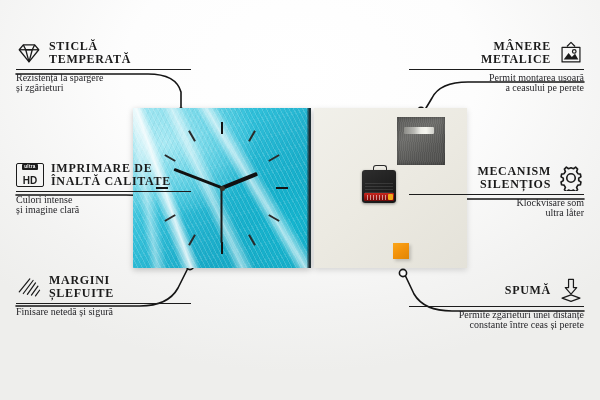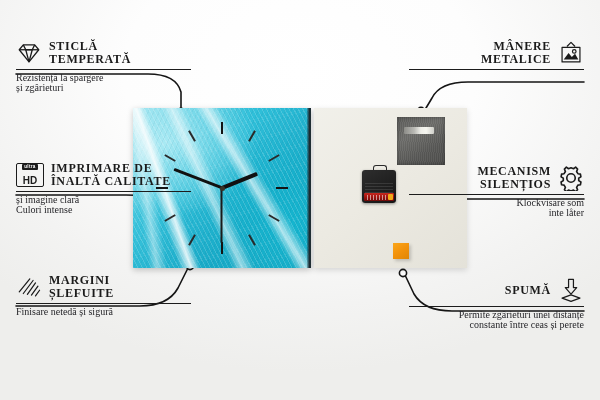--- a/index.html
+++ b/index.html
@@ -399,22 +399,22 @@
         <span class="hd-ultra">ultra</span>
         <span class="hd-text">HD</span>
       </div>
       <div>
         <div class="feat-title">IMPRIMARE DE</div>
         <div class="feat-title">ÎNALTĂ CALITATE</div>
       </div>
     </div>
     <div class="feat-rule"></div>
     <div class="feat-desc">
+      <div>Culori intense</div>
       <div>și imagine clară</div>
-      <div>Culori intense</div>
     </div>
   </div>
 
   <div class="feature left" style="left:16px; top:274px;">
     <div class="feat-head">
       <svg class="feat-icon" viewBox="0 0 32 32">
         <g stroke="#1b1b1b" stroke-width="1.5" stroke-linecap="round" fill="none">
           <path d="M4,22 L17,6"></path>
           <path d="M9,24 L21,8"></path>
           <path d="M14,25 L24,11"></path>
@@ -442,39 +442,43 @@
           <path d="M7,24 L13,16 L17,21 L21,17 L25,24 Z" fill="#1b1b1b" stroke="none"></path>
           <circle cx="20" cy="14" r="2.2"></circle>
         </g>
       </svg>
       <div>
         <div class="feat-title">MÂNERE</div>
         <div class="feat-title">METALICE</div>
       </div>
     </div>
     <div class="feat-rule"></div>
+    <div class="feat-desc">
+      <div>Permit montarea ușoară</div>
+      <div>a ceasului pe perete</div>
+    </div>
   </div>
 
   <div class="feature right" style="left:409px; top:165px;">
     <div class="feat-head">
       <svg class="feat-icon" viewBox="0 0 32 32">
         <g fill="none" stroke="#1b1b1b" stroke-width="2" stroke-linejoin="round">
           <path d="M16,3.5 l3.1,1.1 2.6,-1.9 2.4,2.4 -1.2,2.9 1.6,2.7 3.1,0.5 0.6,3.3 -2.7,1.7 0,3.1 2.7,1.7 -0.6,3.3 -3.1,0.5 -1.6,2.7 1.2,2.9 -2.4,2.4 -2.6,-1.9 -3.1,1.1 -3.1,-1.1 -2.6,1.9 -2.4,-2.4 1.2,-2.9 -1.6,-2.7 -3.1,-0.5 -0.6,-3.3 2.7,-1.7 0,-3.1 -2.7,-1.7 0.6,-3.3 3.1,-0.5 1.6,-2.7 -1.2,-2.9 2.4,-2.4 2.6,1.9 Z"></path>
           <circle cx="16" cy="16" r="5.2"></circle>
         </g>
       </svg>
       <div>
         <div class="feat-title">MECANISM</div>
         <div class="feat-title">SILENȚIOS</div>
       </div>
     </div>
     <div class="feat-rule"></div>
     <div class="feat-desc">
       <div>Klockvisare som</div>
-      <div>inte låter</div>
+      <div>ultra låter</div>
     </div>
   </div>
 
   <div class="feature right" style="left:409px; top:277px;">
     <div class="feat-head">
       <svg class="feat-icon" viewBox="0 0 32 32">
         <g fill="none" stroke="#1b1b1b" stroke-width="1.5" stroke-linejoin="round">
           <path d="M13,3 L19,3 L19,13 L23,13 L16,21 L9,13 L13,13 Z"></path>
           <path d="M16,22 L27,26 L16,30 L5,26 Z"></path>
         </g>

